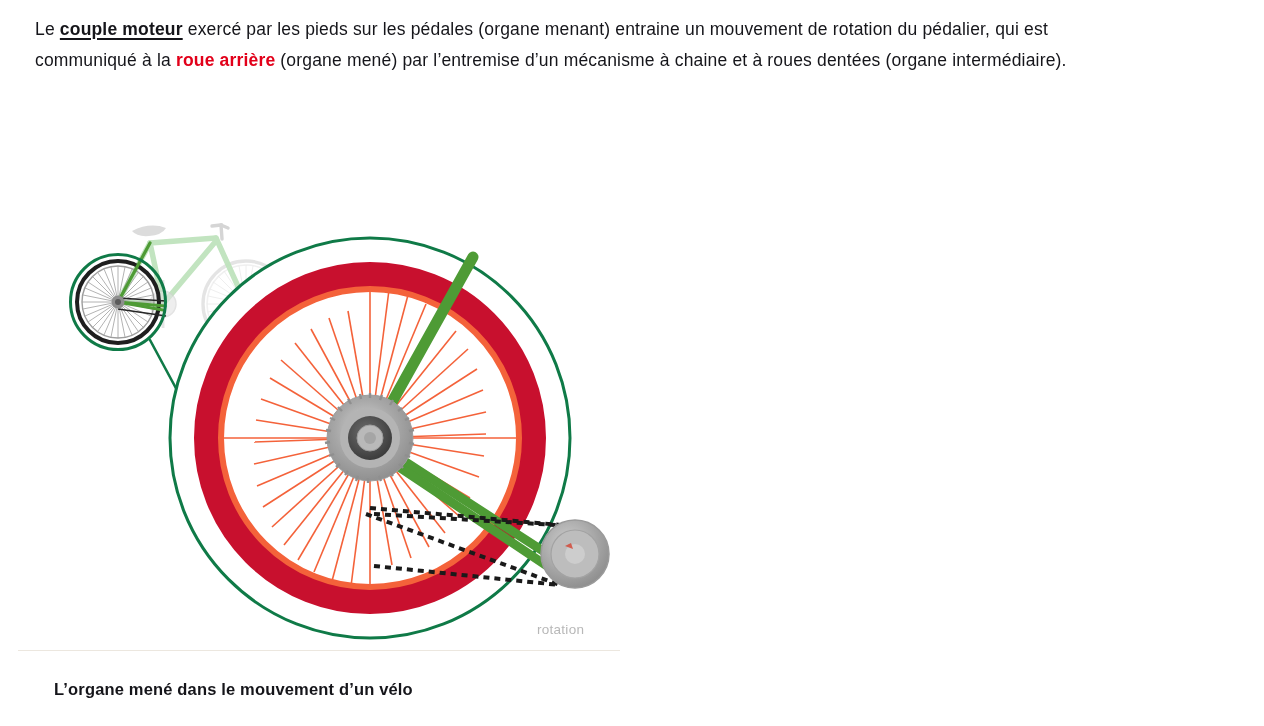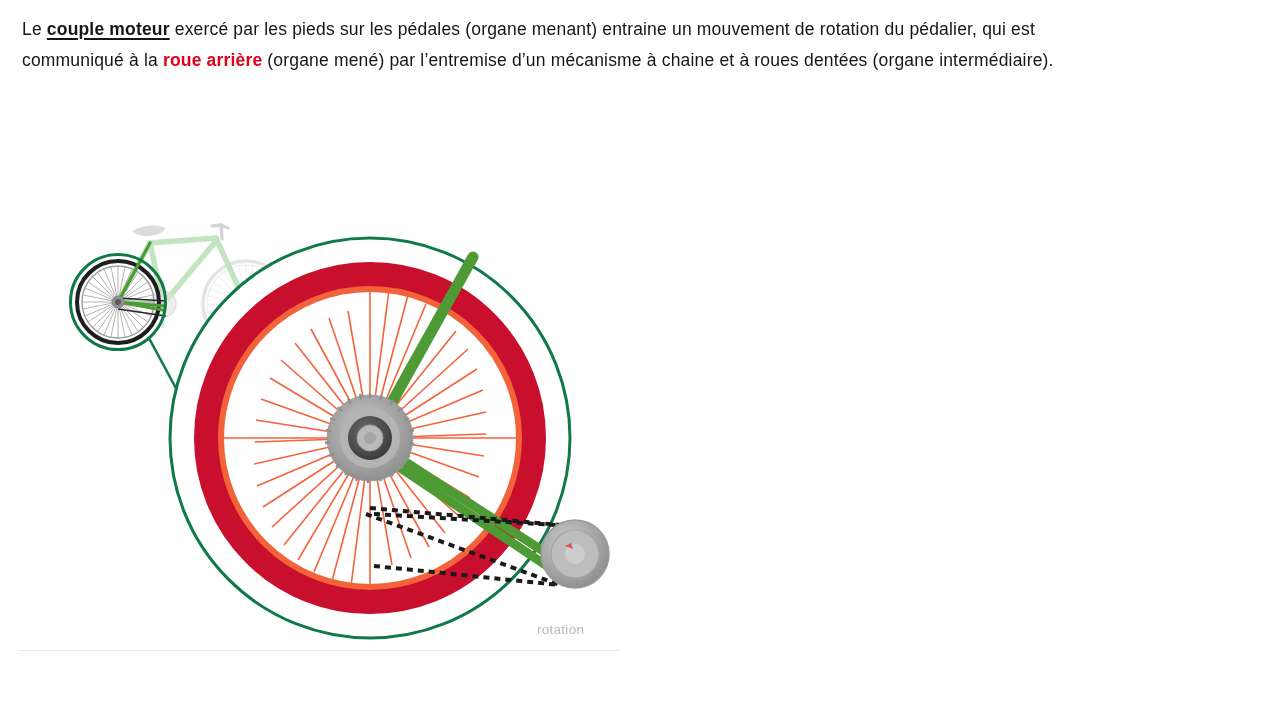--- a/index.html
+++ b/index.html
@@ -13,21 +13,21 @@
     height: 726px;
     font-family: "Liberation Sans", sans-serif;
     color: #141414;
     overflow: hidden;
     position: relative;
   }
 
   
   .article-body {
     position: absolute;
-    left: 0;
+    left: 13px;
     top: 0;
     width: 1124px;
     padding: 14px 24px 0 22px;
     box-sizing: border-box;
   }
   .lead-paragraph {
     margin: 0;
     font-size: 17.5px;
     line-height: 31px;
     letter-spacing: 0.01em;
@@ -374,13 +374,14 @@
         </g>
 
       </g>
     </svg>
   </div>
 
   <div class="watermark">rotation</div>
 
   <div class="figure-divider"></div>
 
+  <div class="figure-caption">L’organe mené dans le mouvement d’un vélo</div>
 </div>
 
 </body></html>

